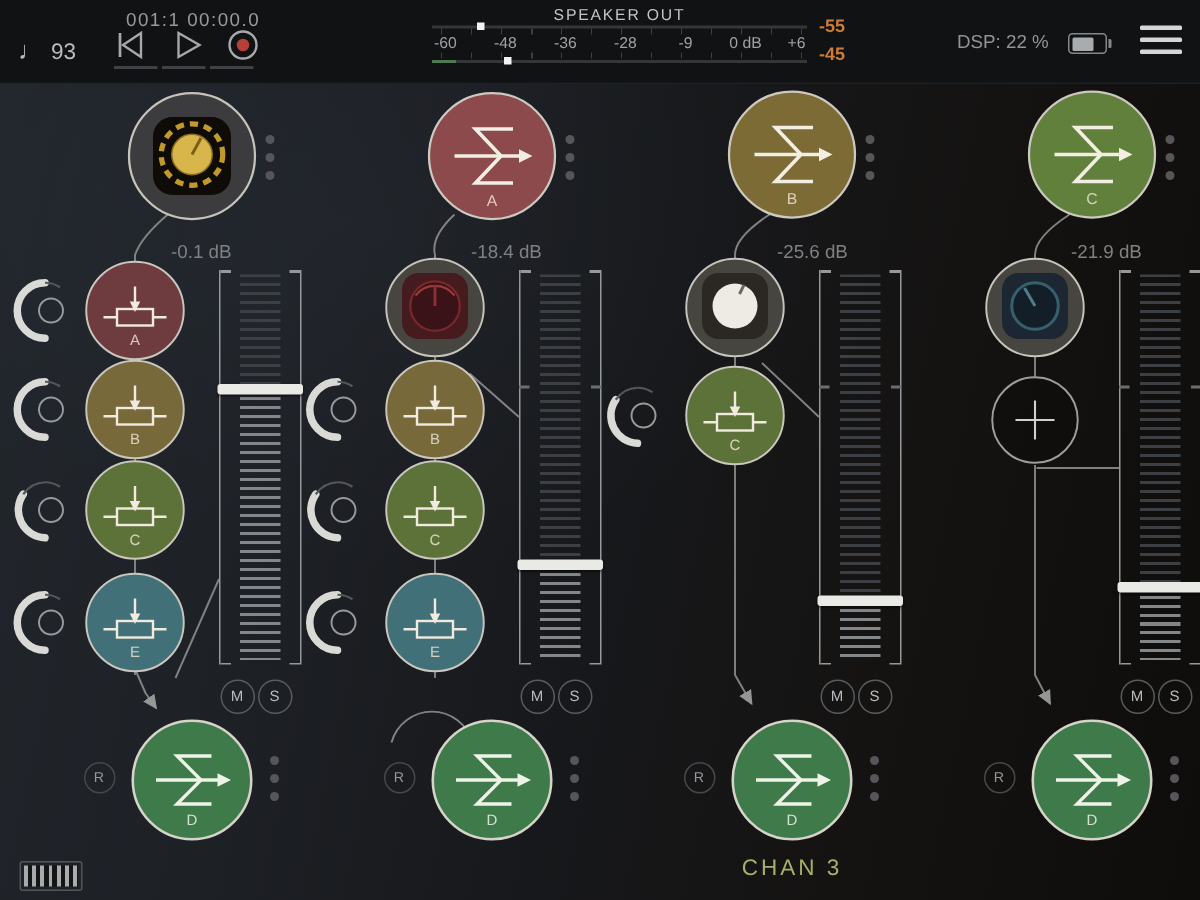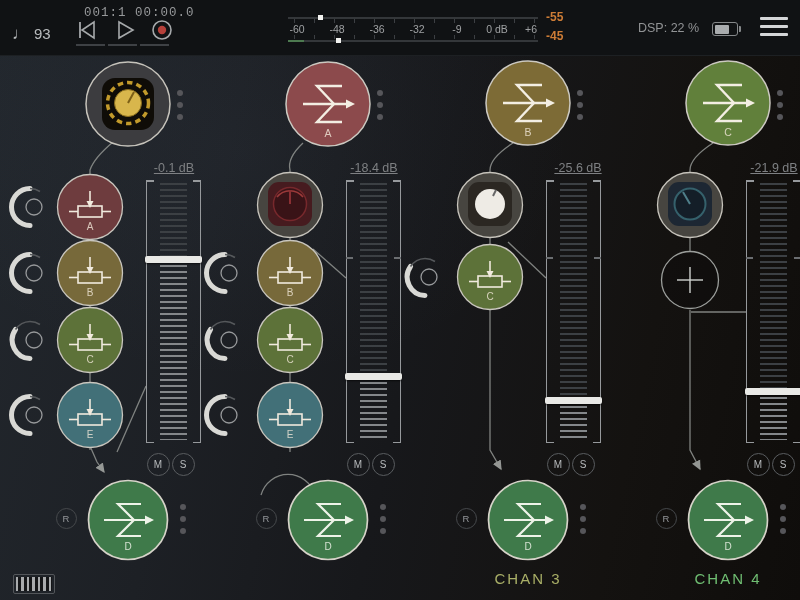--- a/index.html
+++ b/index.html
@@ -6,21 +6,21 @@
   body{width:800px;height:600px;font-family:"Liberation Sans",sans-serif;overflow:hidden;}
   #stage{position:relative;width:800px;height:600px;
     background:linear-gradient(102deg,#22272d 0%,#1d2025 28%,#17181b 52%,#141210 78%,#0f0d0b 100%);}
   #stage::after{content:"";position:absolute;inset:0;pointer-events:none;
     background:radial-gradient(ellipse 60% 55% at 30% 25%,rgba(120,140,170,.05),transparent 70%);}
   .abs{position:absolute;}
   
   #topbar{position:absolute;top:0;left:0;width:800px;height:55px;background:#101214;border-bottom:1px solid #1d2023;z-index:5;}
   .tempo{left:12px;top:24px;color:#b9bcbe;font-size:15px;}
   .tempo .note{font-size:17px;margin-right:5px;}
-  .time{left:84px;top:6px;color:#96989a;font-size:12.5px;font-family:Liberation Mono, monospace;letter-spacing:1px;}
+  .time{left:84px;top:6px;color:#96989a;font-size:12.5px;font-family:Liberation Sans, sans-serif;letter-spacing:1px;}
   .tbtn{width:22px;height:22px;top:19px;cursor:pointer;}
   .tseg{top:44px;width:29px;height:2px;background:#3e4145;}
   .mtitle{left:288px;top:4px;width:250px;text-align:center;color:#c3c5c6;font-size:10.5px;letter-spacing:1.2px;}
   #meter{left:288px;top:14px;width:250px;height:30px;}
   .mline{position:absolute;left:0;width:250px;height:1.5px;background:#34373a;}
   .mticks{position:absolute;left:6px;width:244px;height:4px;
     background:repeating-linear-gradient(90deg,#3c3f43 0 1px,transparent 1px 20px);}
   .mlabel{position:absolute;top:9px;transform:translateX(-50%);color:#9fa1a3;font-size:10.5px;white-space:nowrap;}
   .mmark{position:absolute;width:5px;height:5px;background:#f3f3f1;}
   .mgreen{position:absolute;left:0;width:16px;height:2px;background:#4d7a50;}
@@ -44,21 +44,21 @@
   .bracket{position:absolute;top:0;bottom:0;width:7px;}
   .bracket.l{left:0;border-left:1.5px solid #96999c;}
   .bracket.r{right:0;border-right:1.5px solid #96999c;}
   .bracket::before,.bracket::after{content:"";position:absolute;width:7px;height:1.5px;background:#96999c;}
   .bracket::before{top:0;} .bracket::after{bottom:0;}
   .unity{position:absolute;top:77px;width:7px;height:2px;background:#6b6e71;}
   .tickcol{position:absolute;left:14px;width:27px;top:3px;bottom:3px;display:flex;flex-direction:column;}
   .ticks-dim{background:repeating-linear-gradient(#3c4044 0 2px,transparent 2px 6px);}
   .ticks-bright{flex:1;background:repeating-linear-gradient(#84878a 0 2px,transparent 2px 6px);}
   .handle{position:absolute;left:-1px;right:-1px;height:7px;background:#e9e9e6;border-radius:2px;box-shadow:0 1px 2px rgba(0,0,0,.6);cursor:grab;}
-  .dblabel{color:#7e8083;font-size:12.5px;width:120px;text-align:center;z-index:2;text-decoration:underline;}
+  .dblabel{color:#7e8083;font-size:12.5px;width:120px;z-index:2;}
   .msbtn{width:21px;height:21px;border:1px solid #595c5f;border-radius:50%;color:#b8bbbd;font-size:10px;
     display:flex;align-items:center;justify-content:center;z-index:2;cursor:pointer;}
   .rbtn{width:19px;height:19px;border:1px solid #46494c;border-radius:50%;color:#94979a;font-size:9.5px;
     display:flex;align-items:center;justify-content:center;z-index:2;cursor:pointer;}
   .chlabel{width:120px;text-align:center;font-size:15px;letter-spacing:2px;z-index:2;cursor:pointer;}
   #wires{position:absolute;left:0;top:0;z-index:1;}
   #kbd{left:13px;top:574px;width:40px;height:18px;border:1px solid #53565a;border-radius:2px;cursor:pointer;z-index:2;}
   #kbd .keys{position:absolute;inset:2px;background:repeating-linear-gradient(90deg,#a9abad 0 2.5px,#141517 2.5px 5.5px);}
 </style>
 </head>
@@ -80,30 +80,31 @@
       <polygon points="5,3 19,11 5,19" fill="none" stroke="#a6a9ab" stroke-width="1.6"></polygon>
     </svg>
     <svg class="abs tbtn" style="left:151px" viewBox="0 0 22 22">
       <circle cx="11" cy="11" r="9" fill="none" stroke="#a6a9ab" stroke-width="1.6"></circle>
       <circle cx="11" cy="11" r="4.2" fill="#b5403a"></circle>
     </svg>
     <div class="abs tseg" style="left:76px"></div>
     <div class="abs tseg" style="left:108px"></div>
     <div class="abs tseg" style="left:140px"></div>
 
+    <div class="abs mtitle">SPEAKER OUT</div>
     <div class="abs" id="meter">
       <div class="mline" style="top:3px"></div>
       <div class="mline" style="top:26px"></div>
       <div class="mticks" style="top:5px"></div>
       <div class="mticks" style="top:21px"></div>
       <div class="mgreen" style="top:25.5px"></div>
       <span class="mlabel" style="left:9px">-60</span>
       <span class="mlabel" style="left:49px">-48</span>
       <span class="mlabel" style="left:89px">-36</span>
-      <span class="mlabel" style="left:129px">-32</span>
+      <span class="mlabel" style="left:129px">-28</span>
       <span class="mlabel" style="left:169px">-9</span>
       <span class="mlabel" style="left:209px">0 dB</span>
       <span class="mlabel" style="left:243px">+6</span>
       <div class="mmark" style="top: 1px; left: 30px;"></div>
       <div class="mmark" style="top: 24px; left: 48px;"></div>
     </div>
     <span class="peak" style="top:10px">-55</span>
     <span class="peak" style="top:29px">-45</span>
 
     <div class="abs dsp">DSP: 22 %</div>
@@ -519,18 +520,17 @@
         <line x1="19" y1="43" x2="62" y2="43"></line>
       </g>
     <polygon points="60,38.5 69,43 60,47.5" fill="#eef3e8"></polygon>
     <text x="43" y="73" font-size="10" fill="#eef3e8" opacity=".85" text-anchor="middle">D</text>
   </svg>
   <div class="abs dots" style="left:780px;top:504px">
       <div></div>
       <div></div>
       <div></div>
     </div>
-  <div class="abs chlabel" style="left: 668px; top: 570px; color: rgb(111, 190, 114);">CHAN 4</div>
 
   <div class="abs" id="kbd">
       <div class="keys"></div>
     </div>
 </div>
 
 </body></html>

